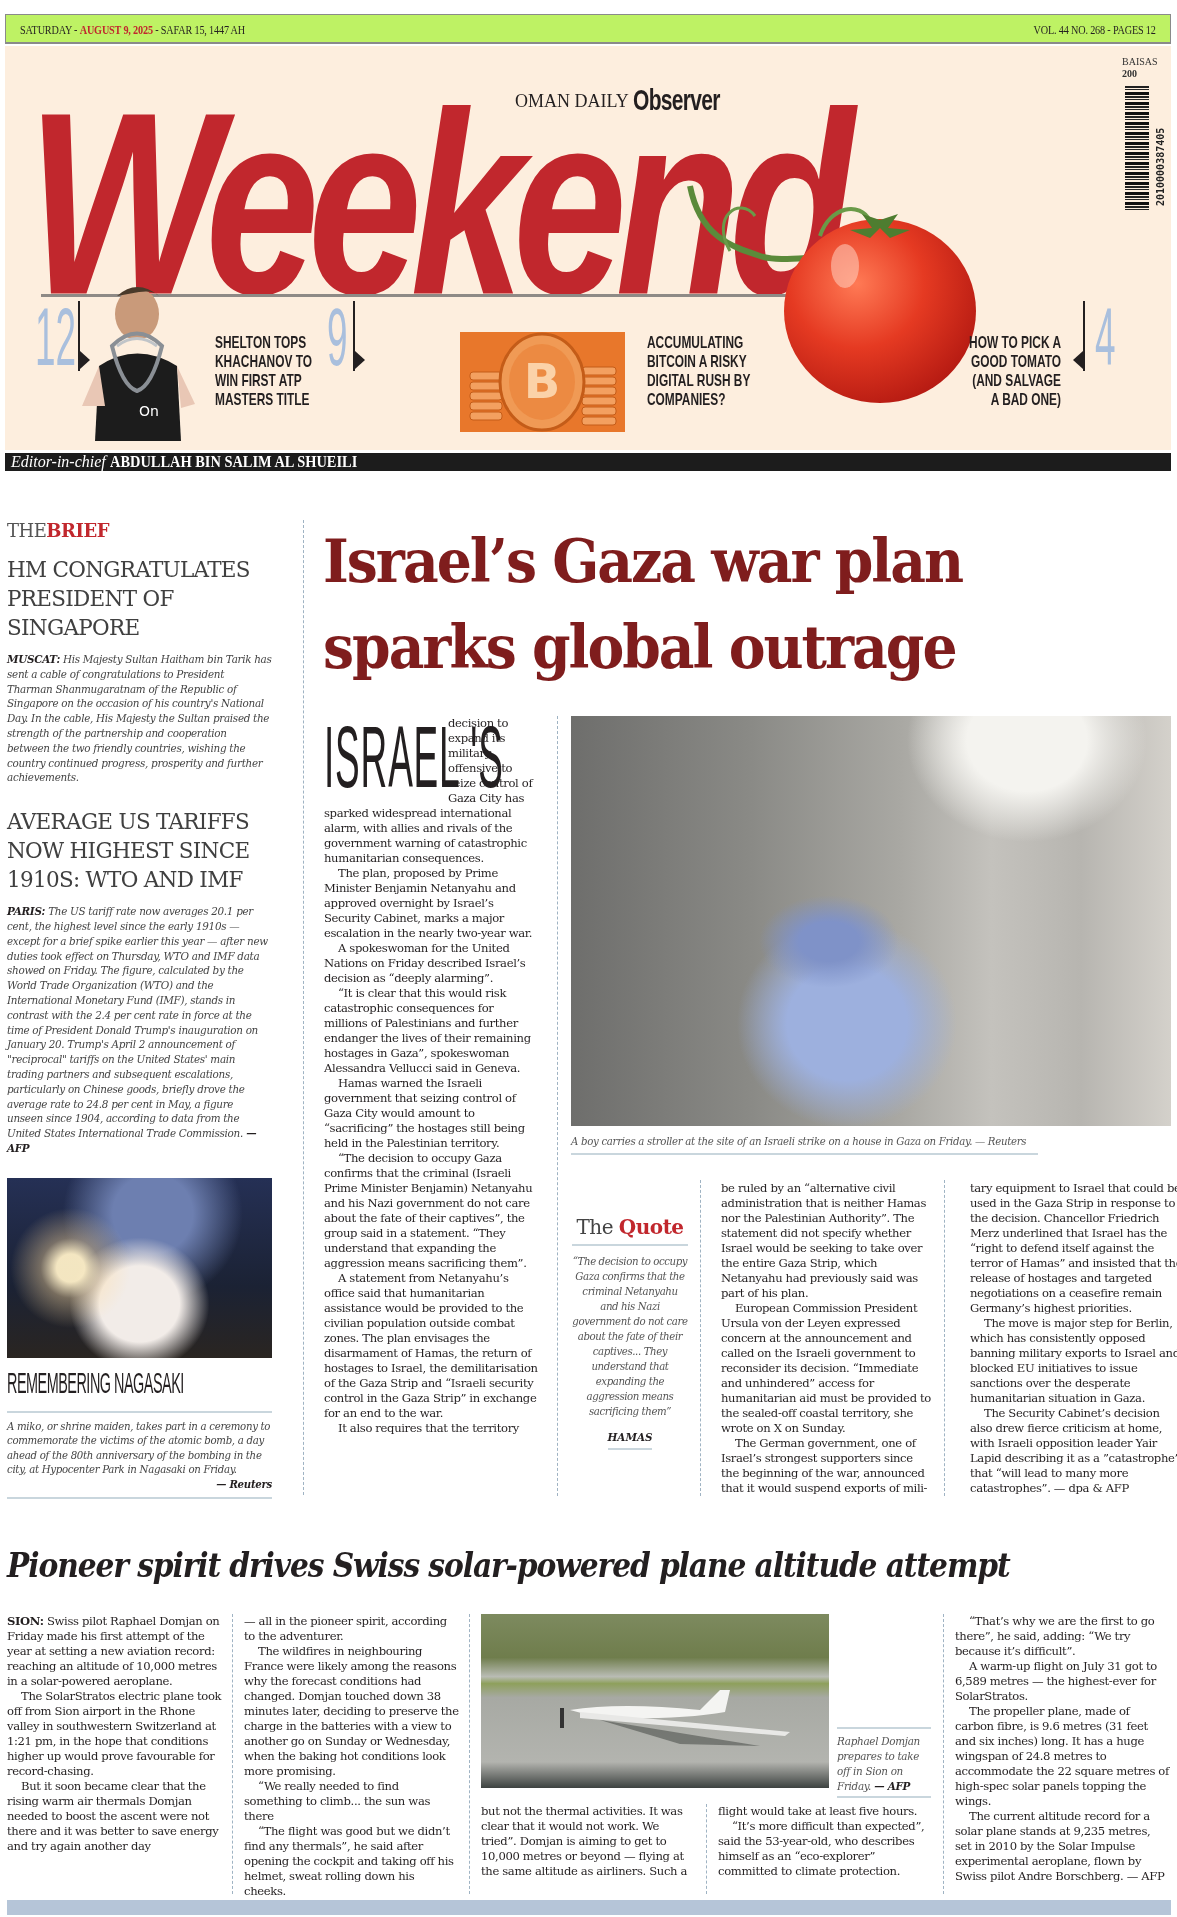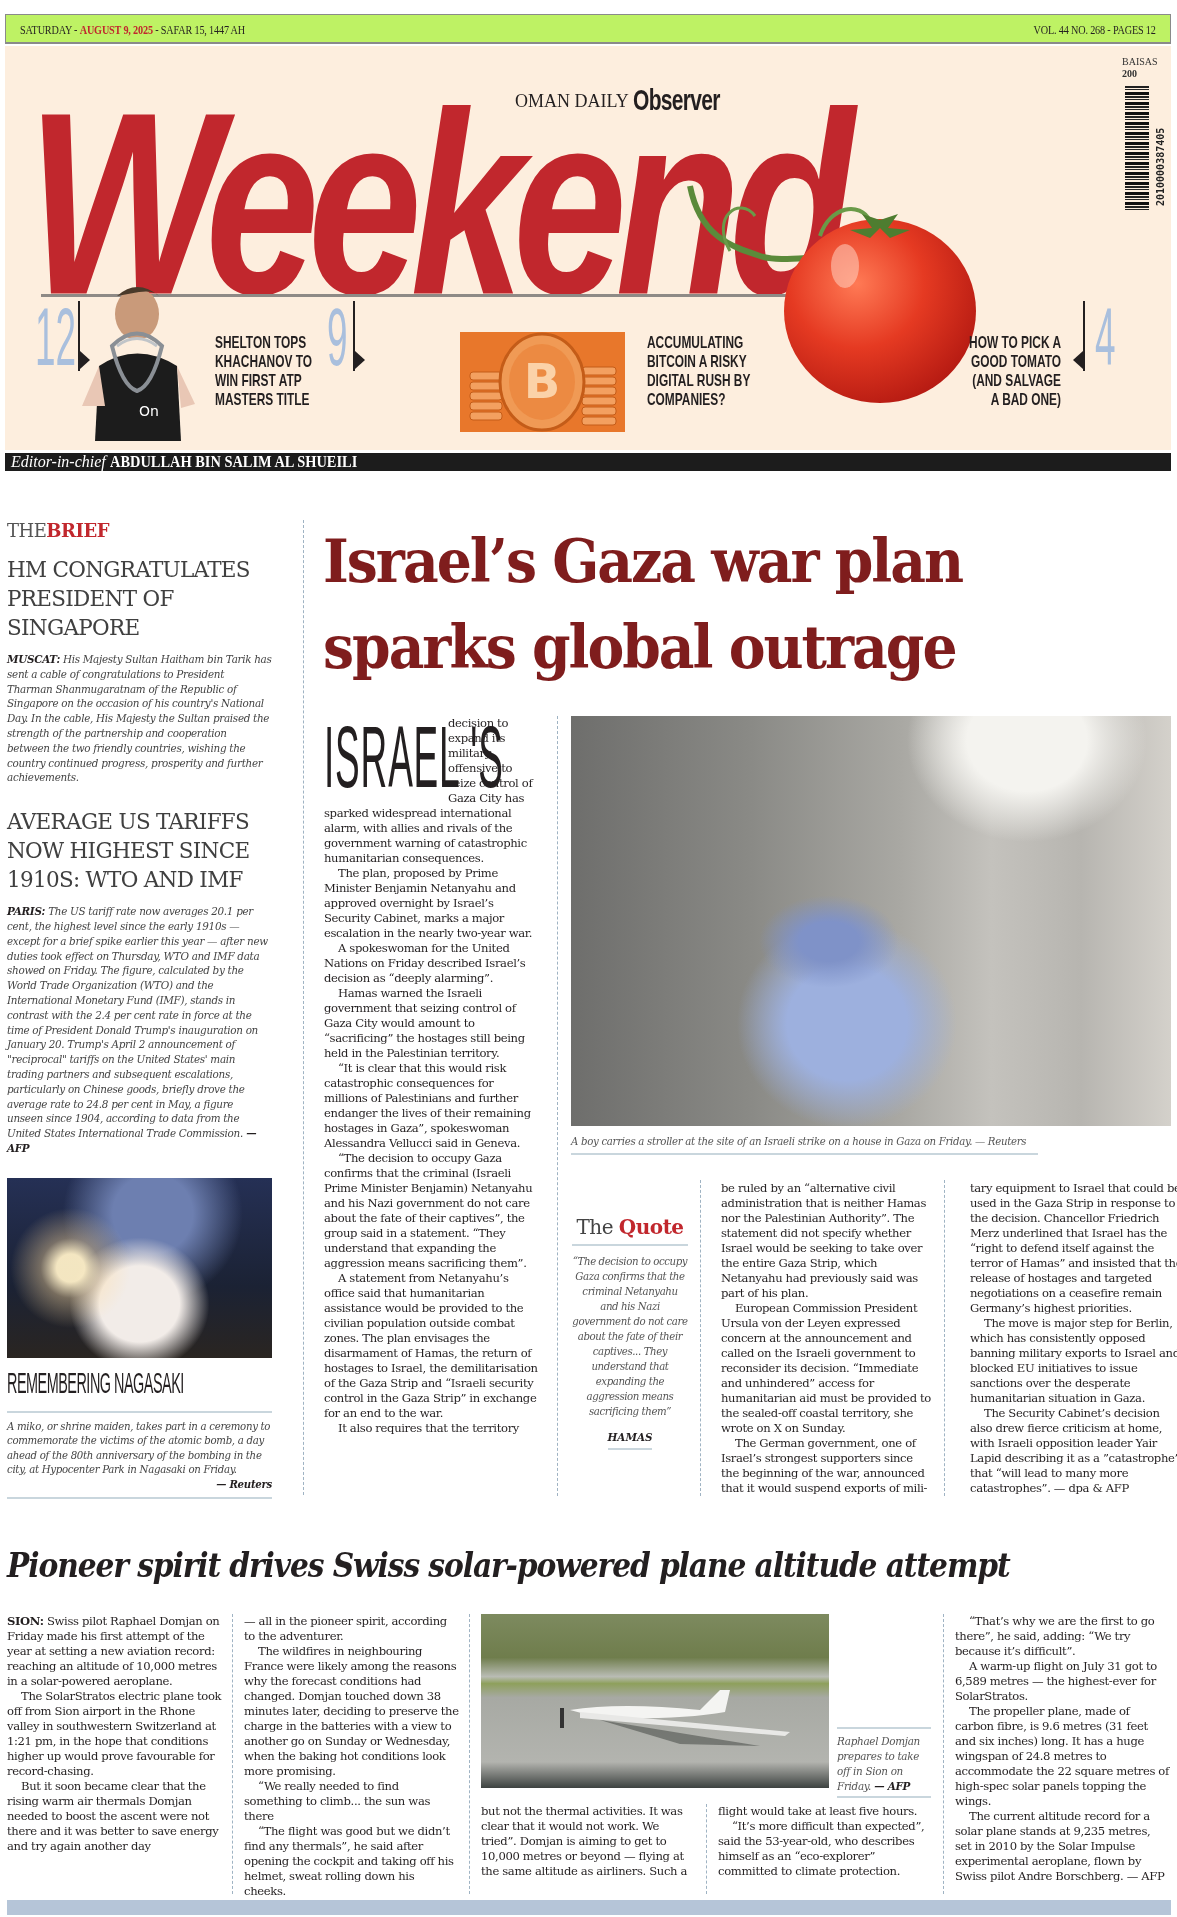--- a/index.html
+++ b/index.html
@@ -303,22 +303,22 @@
   <span class="l">sparks global outrage</span>
 </h1>
 
 <div class="col-main1 body-text">
   <div class="dropcap-wrap" style="width:120px;">
     <span>ISRAEL 'S</span>
   </div>
   <p class="first">decision to expand its military offensive to seize control of Gaza City has sparked widespread international alarm, with allies and rivals of the government warning of catastrophic humanitarian consequences.</p>
   <p>The plan, proposed by Prime Minister Benjamin Netanyahu and approved overnight by Israel’s Security Cabinet, marks a major escalation in the nearly two-year war.</p>
   <p>A spokeswoman for the United Nations on Friday described Israel’s decision as “deeply alarming”.</p>
+  <p>“It is clear that this would risk catastrophic consequences for millions of Palestinians and further endanger the lives of their remaining hostages in Gaza”, spokeswoman Alessandra Vellucci said in Geneva.</p>
   <p>Hamas warned the Israeli government that seizing control of Gaza City would amount to “sacrificing” the hostages still being held in the Palestinian territory.</p>
-  <p>“It is clear that this would risk catastrophic consequences for millions of Palestinians and further endanger the lives of their remaining hostages in Gaza”, spokeswoman Alessandra Vellucci said in Geneva.</p>
   <p>“The decision to occupy Gaza confirms that the criminal (Israeli Prime Minister Benjamin) Netanyahu and his Nazi government do not care about the fate of their captives”, the group said in a statement. “They understand that expanding the aggression means sacrificing them”.</p>
   <p>A statement from Netanyahu’s office said that humanitarian assistance would be provided to the civilian population outside combat zones. The plan envisages the disarmament of Hamas, the return of hostages to Israel, the demilitarisation of the Gaza Strip and “Israeli security control in the Gaza Strip” in exchange for an end to the war.</p>
   <p>It also requires that the territory</p>
 </div>
 <div class="col-rule-a"></div>
 
 <div class="img-gaza"></div>
 <div class="gaza-cap">A boy carries a stroller at the site of an Israeli strike on a house in Gaza on Friday. — Reuters</div>
 <div class="gaza-cap-rule"></div>
 

